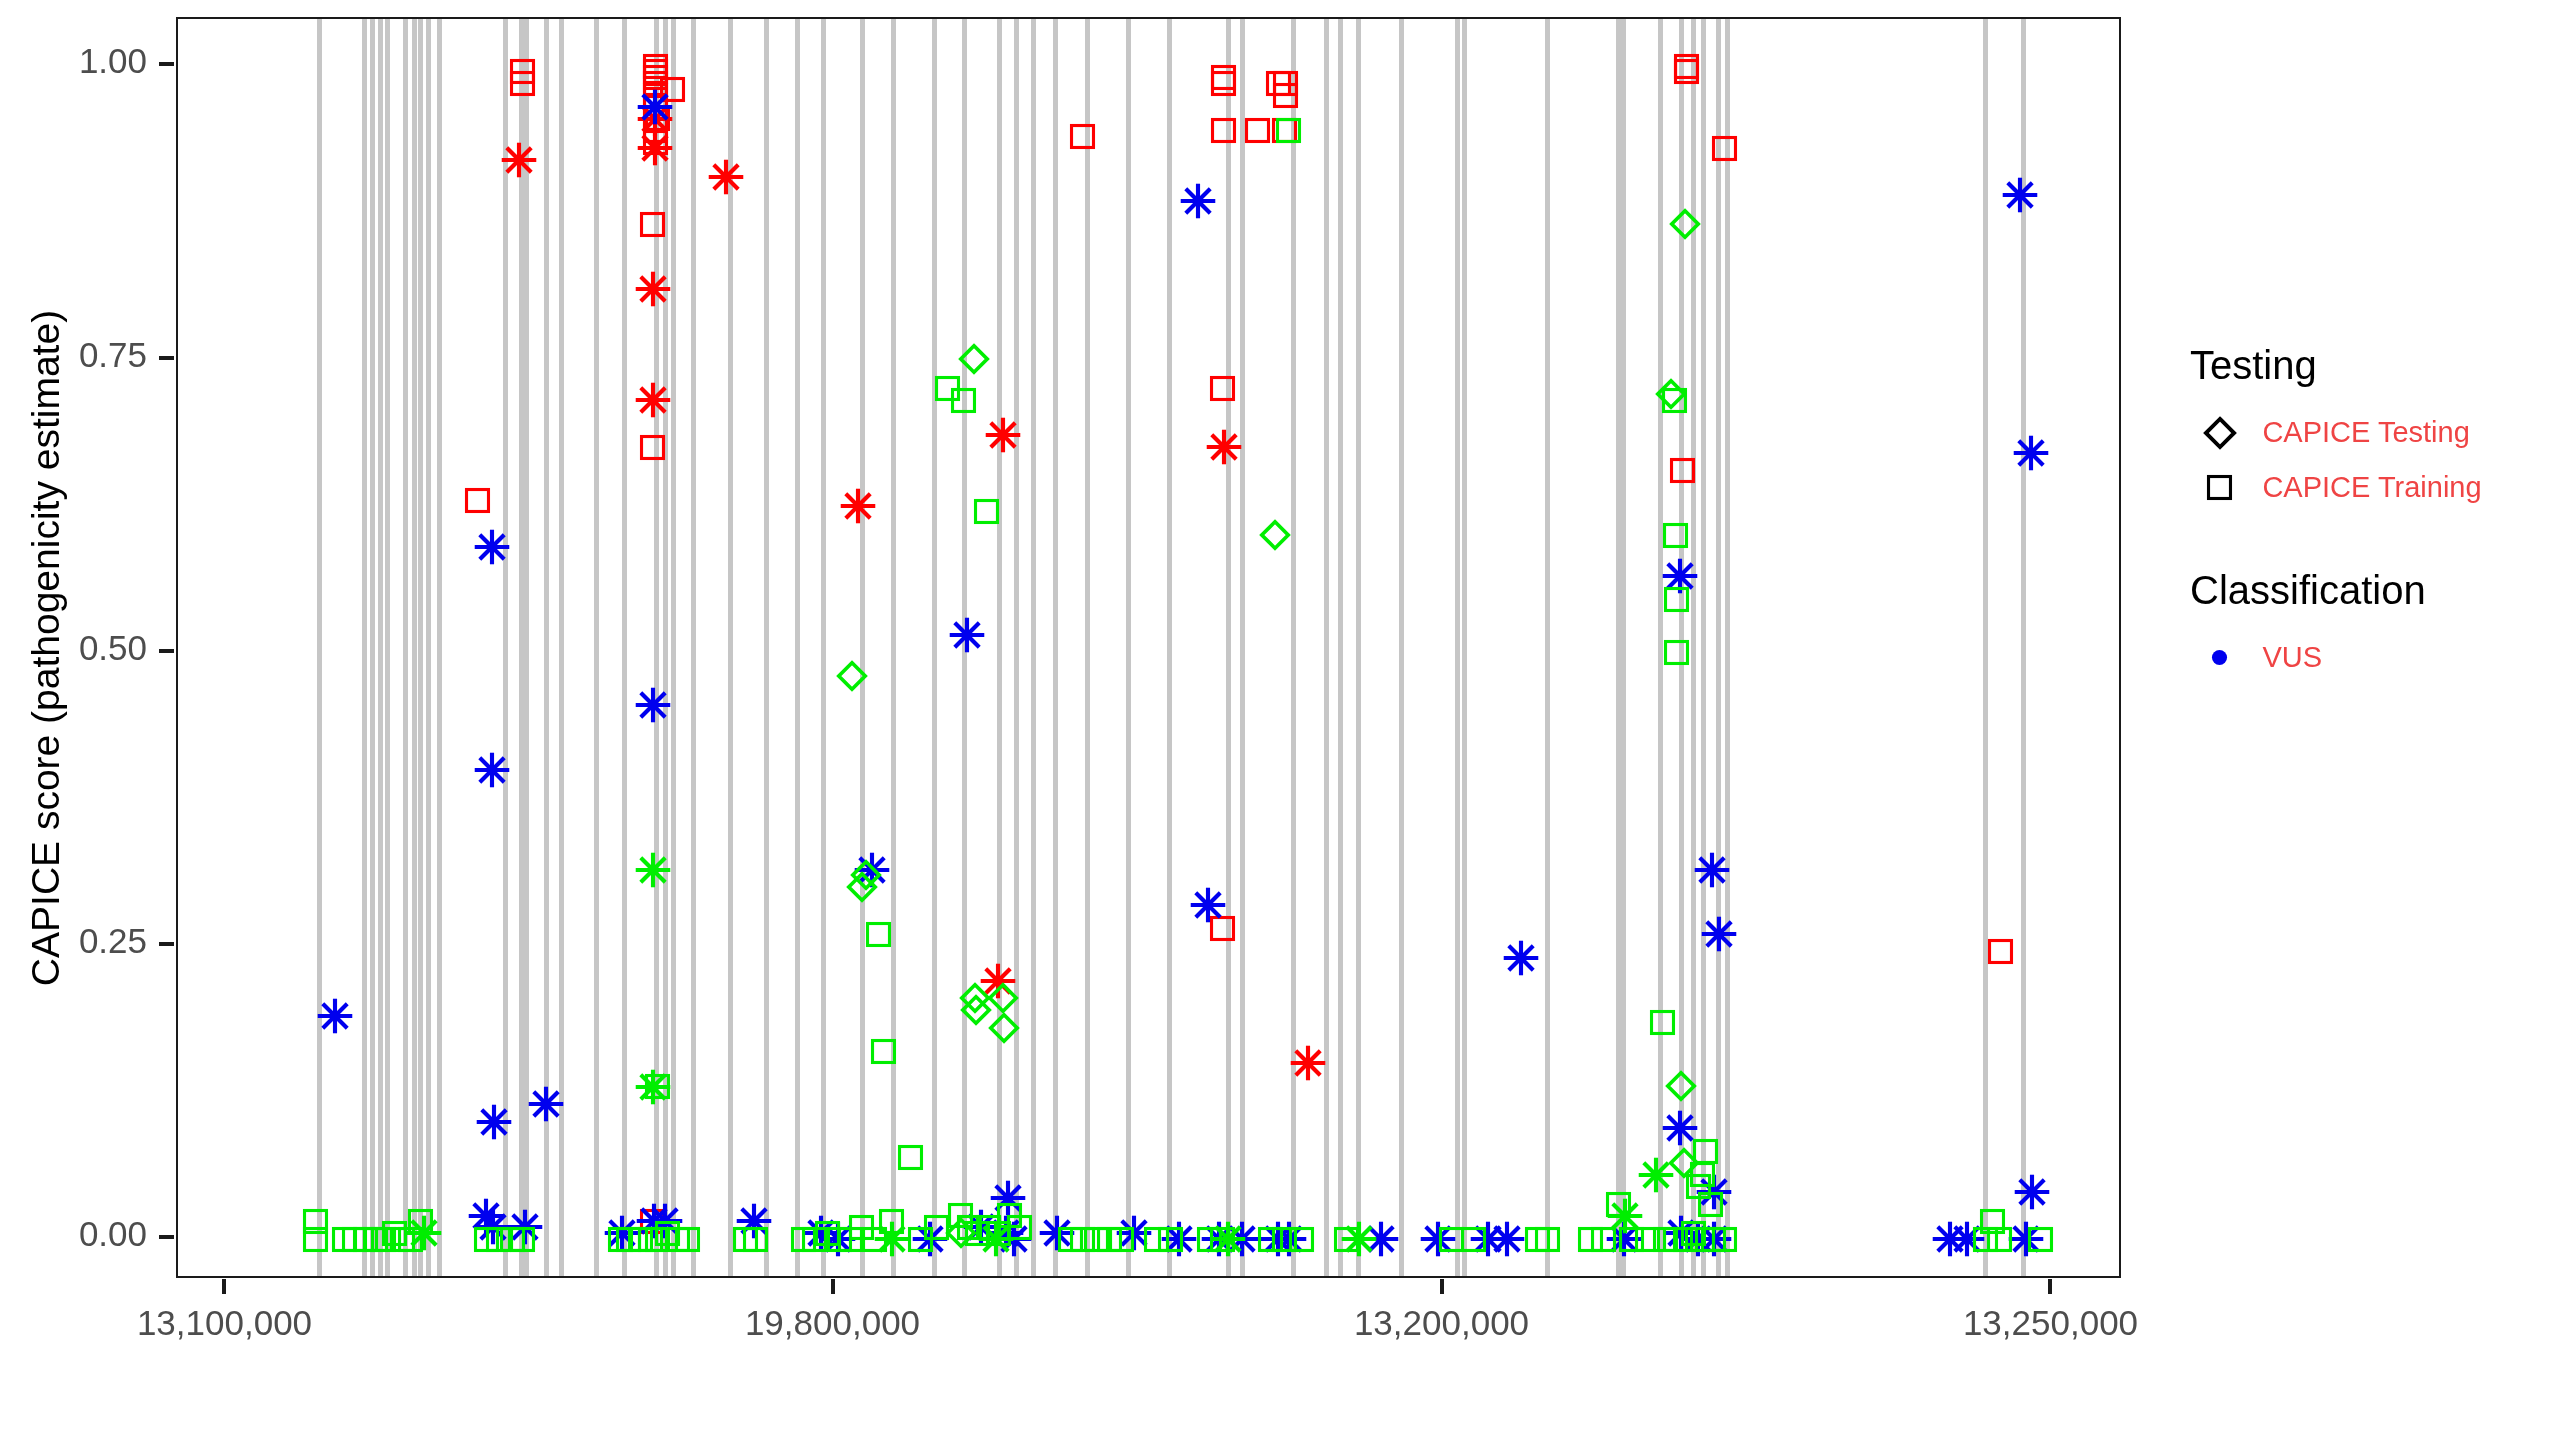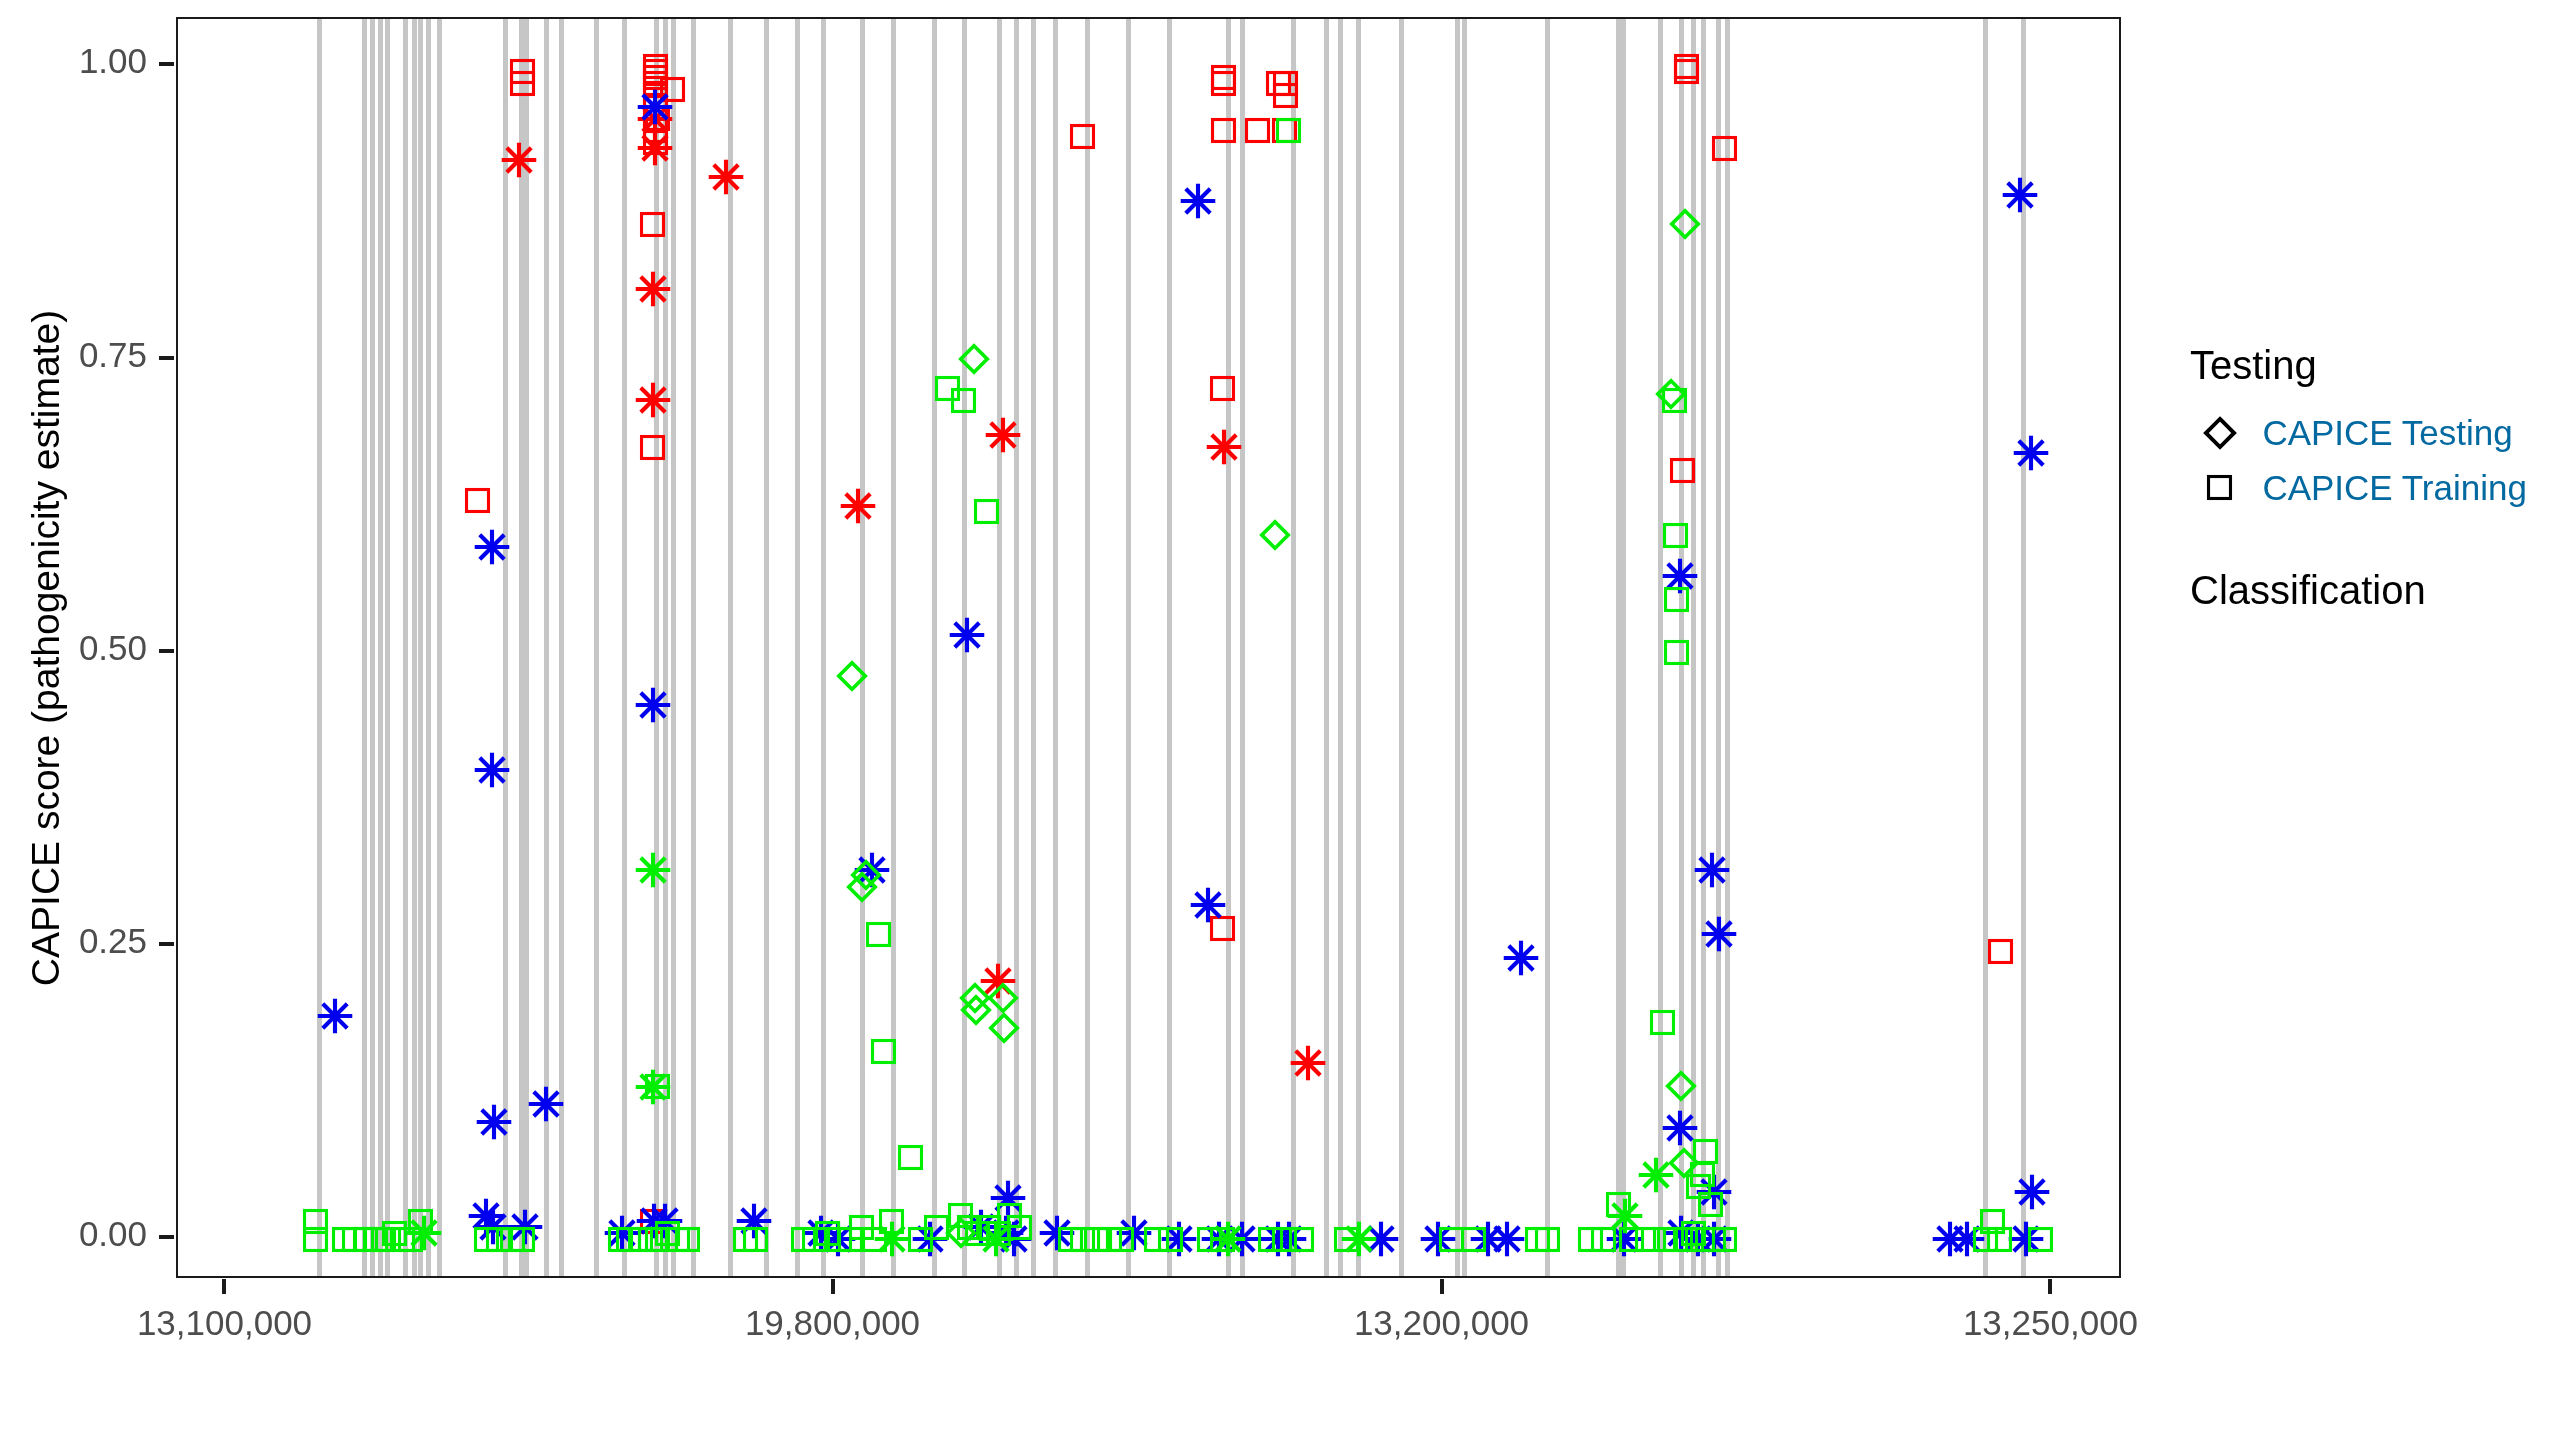--- a/index.html
+++ b/index.html
@@ -106,22 +106,22 @@
   }
   .legend-key {
     width: 59px;
     min-width: 59px;
     height: 55px;
     display: flex;
     align-items: center;
     justify-content: center;
   }
   .legend-label {
-    font-size: 35px;
-    color: #0369a1;
+    font-size: 29px;
+    color: #ef4444;
     white-space: nowrap;
     padding-left: 13.4px;
   }
 </style>
 </head>
 <body>
 
 <div id="figure">
 
   <div id="y-axis-title-wrap" style="position:absolute; left:21px; top:17px; width:50px; height:1261px;">
@@ -1502,17 +1502,25 @@
           <div class="legend-key">
             <svg width="27" height="27" viewBox="0 0 28 28">
               <rect x="2.6100000000000003" y="2.6100000000000003" width="22.78" height="22.78" fill="none" stroke="#000000" stroke-width="3.22"></rect>
             </svg>
           </div>
           <div class="legend-label">CAPICE Training</div>
         </div>
       </div>
       <div class="legend-block">
         <div class="legend-title">Classification</div>
+        <div class="legend-row">
+          <div class="legend-key">
+            <svg width="27" height="27" viewBox="0 0 28 28">
+              <circle cx="14" cy="14" r="7.840000000000001" fill="#0000ee"></circle>
+            </svg>
+          </div>
+          <div class="legend-label">VUS</div>
+        </div>
       </div>
     </div>
 
 </div>
 
 
 </body></html>

